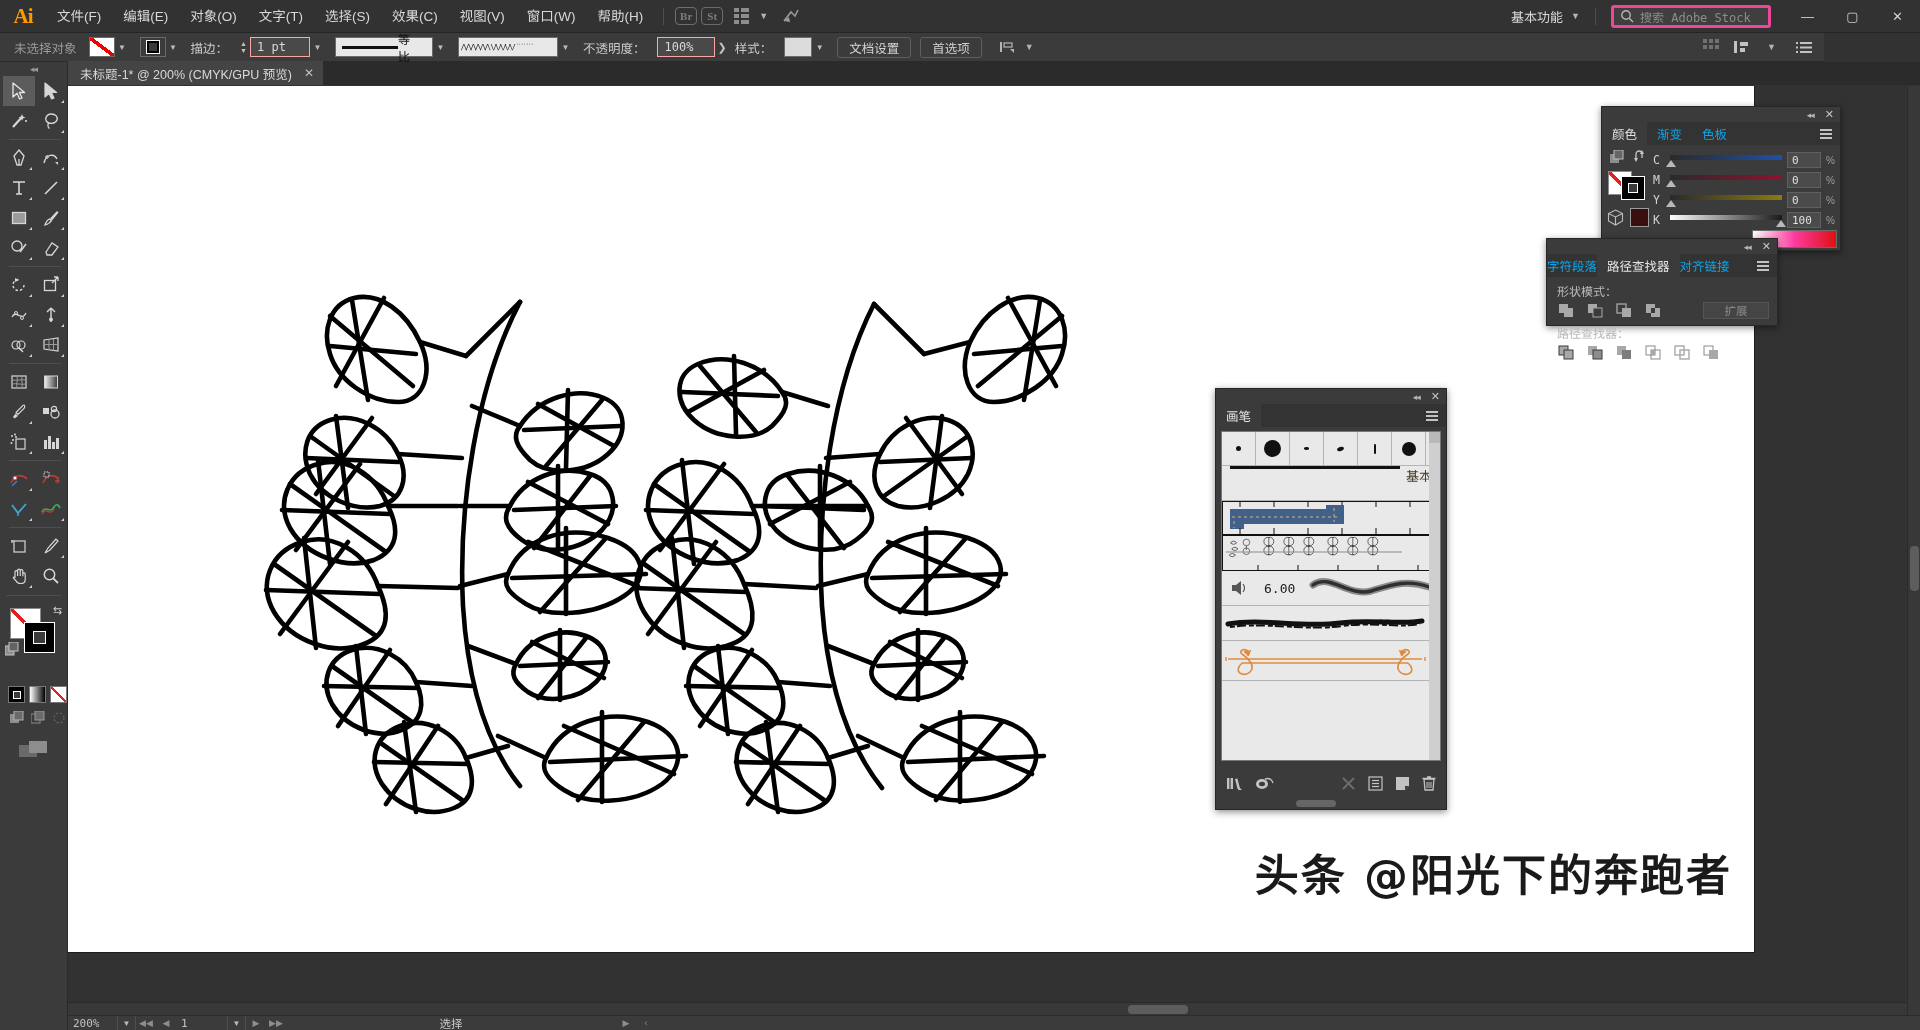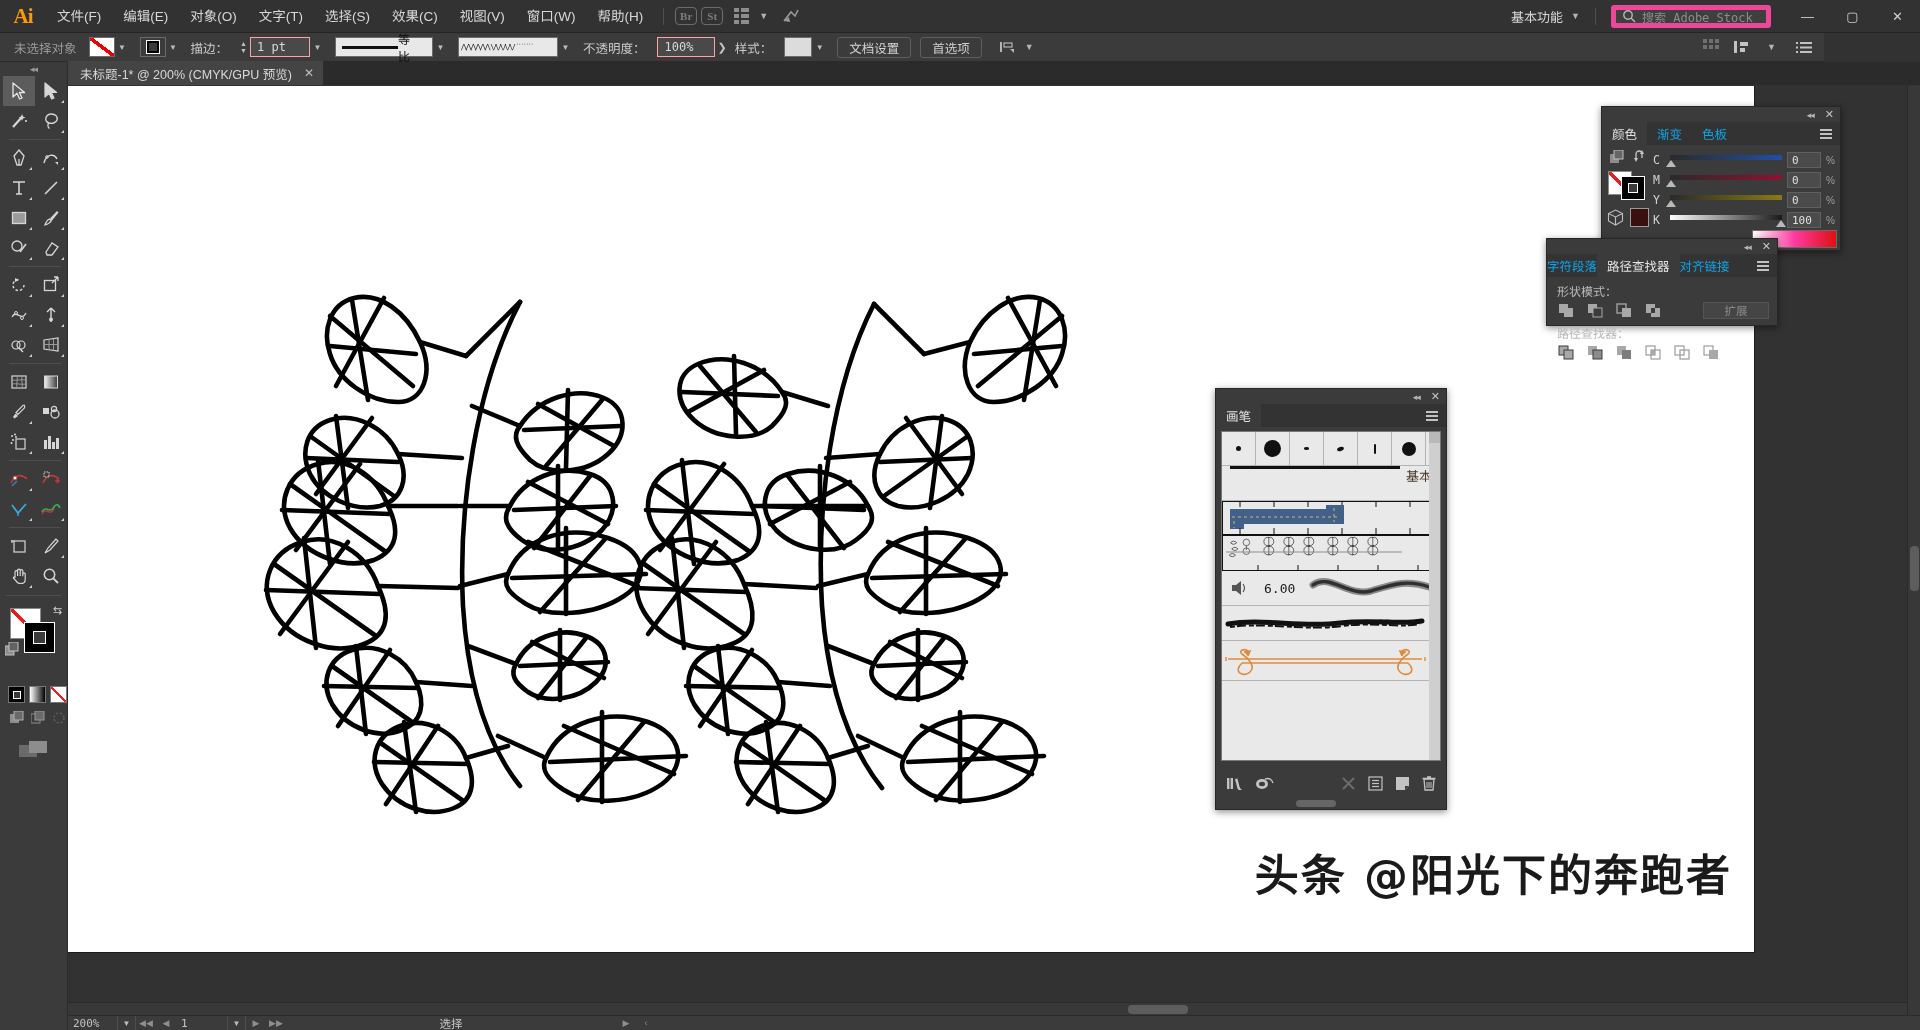--- a/index.html
+++ b/index.html
@@ -34,21 +34,21 @@
     border-radius:4px; font-family:"Liberation Serif",serif;
   }
   .mb-icon.boxed{ border:1px solid #6d6d6d; width:22px; height:18px; font-size:11px; }
   .grid-ico{ display:grid; grid-template-columns:5px 8px; grid-template-rows:4px 4px 4px; gap:2px; }
   .grid-ico i{ background:#8d8d8d; display:block; }
   .menubar .spacer{ flex:1; }
   .ws-name{ font-size:13px; color:#d8d8d8; padding:0 6px; }
   .caret{ font-size:9px; color:#b4b4b4; padding:0 6px 0 2px; }
   .stock-search{
     display:flex; align-items:center; height:23px; background:#3f3f3f;
-    border:5px solid #ec4899; border-radius:3px; padding:0 9px 0 6px; margin-left:6px;
+    border:3px solid #ec4899; border-radius:3px; padding:0 9px 0 6px; margin-left:6px;
     min-width:160px;
   }
   .stock-search .ph{ color:#8c8c8c; font-size:12px; margin-left:6px; white-space:nowrap;
     font-family:"DejaVu Sans Mono",monospace; }
   .winbtns{ display:flex; margin-left:14px; }
   .winbtn{
     width:45px; height:33px; display:flex; align-items:center; justify-content:center;
     color:#d0d0d0; font-size:13px;
   }
 

